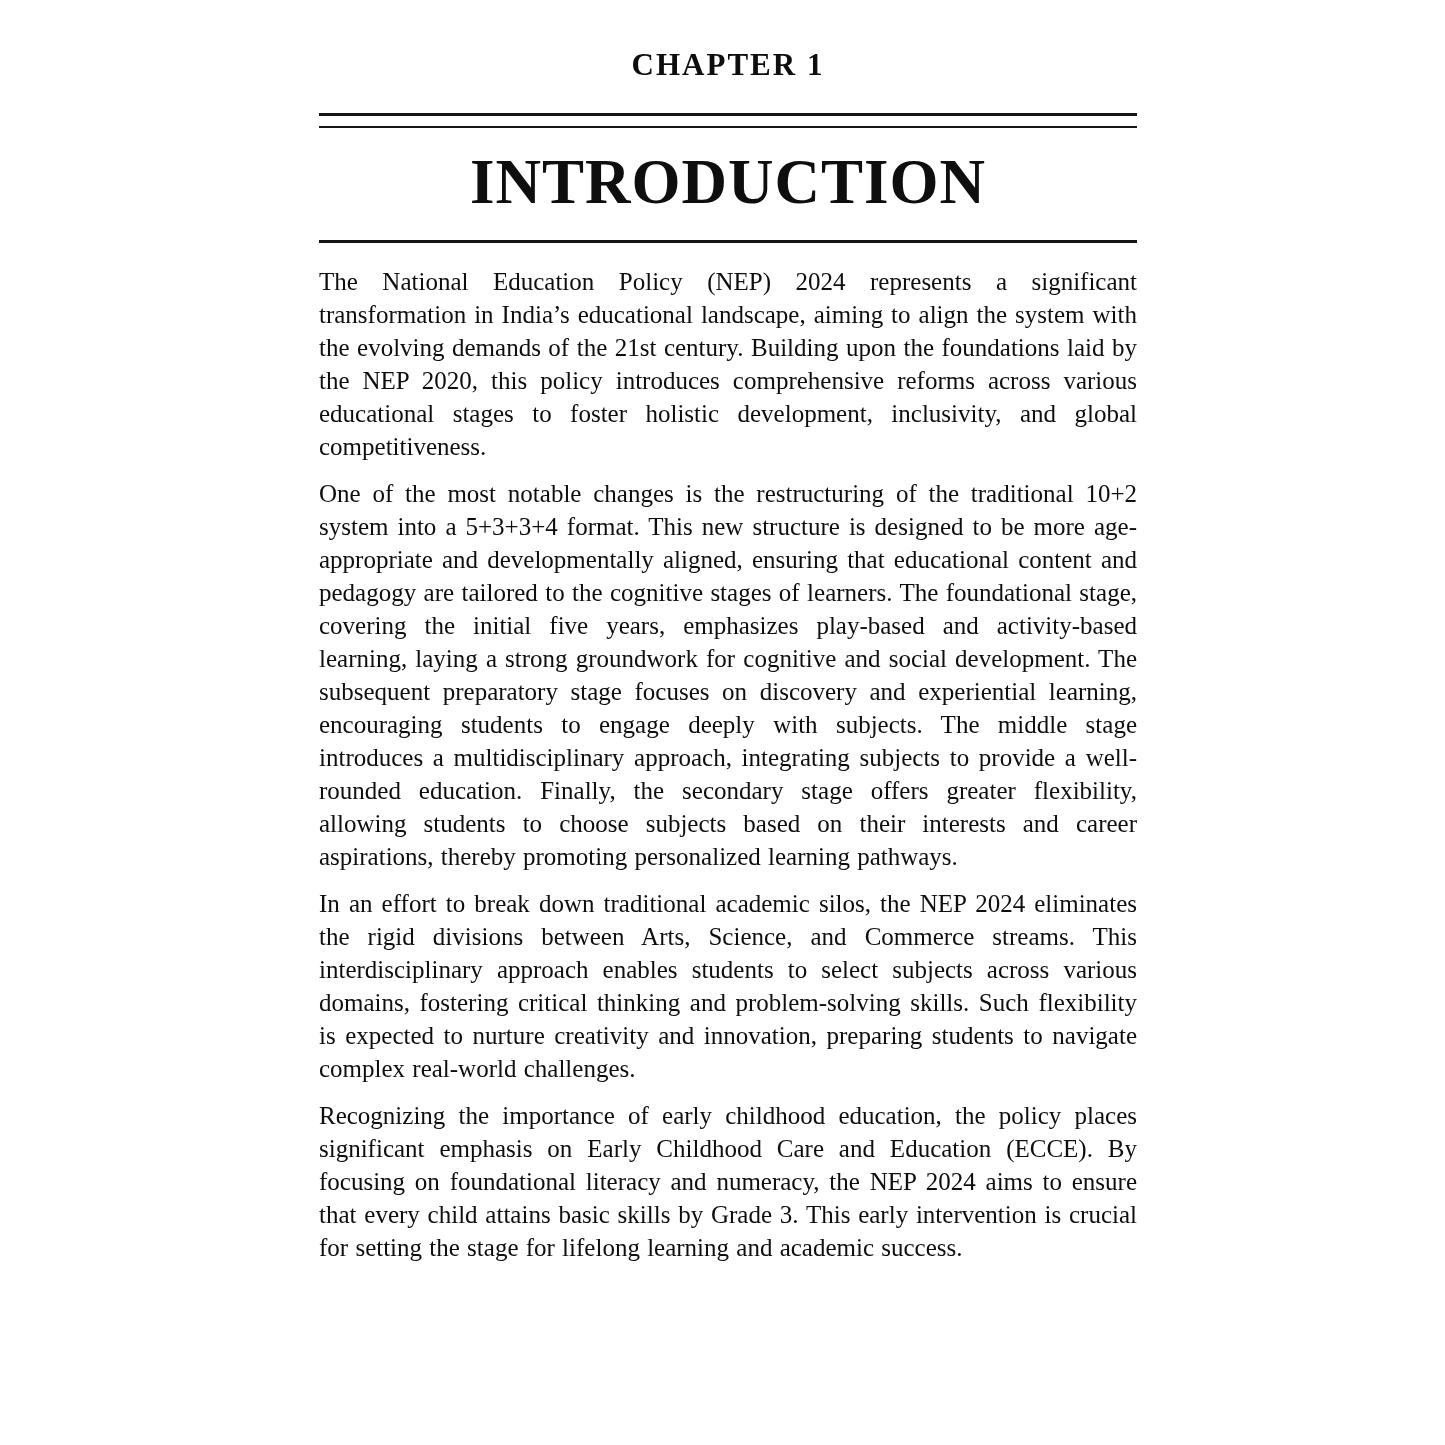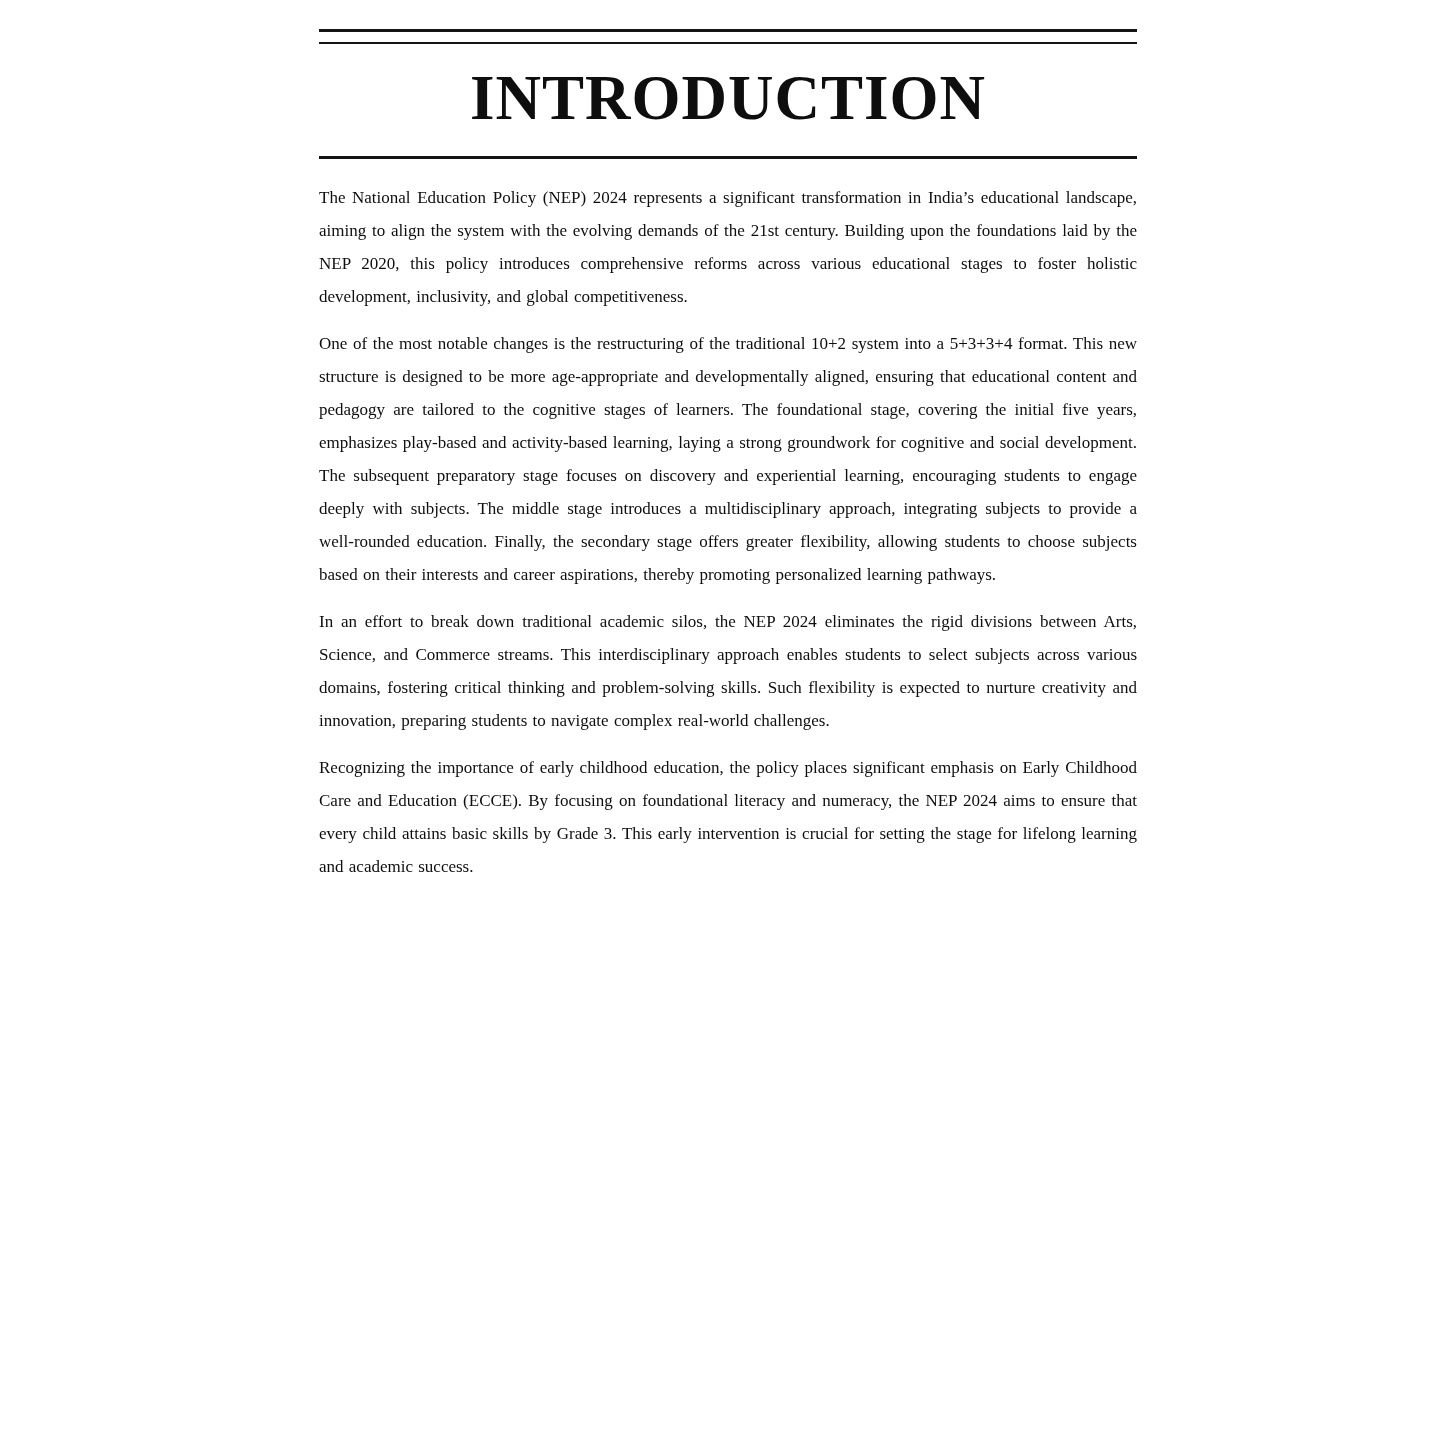--- a/index.html
+++ b/index.html
@@ -46,37 +46,38 @@
     letter-spacing: 1px;
     font-family: "Liberation Serif", serif;
   }
   .single-rule {
     margin-top: 30px;
     height: 0;
     border-top: 3px solid #141414;
   }
   .body-paragraph {
     margin: 14px 0 0 0;
-    font-size: 17px;
+    font-size: 25px;
     line-height: 33px;
     text-align: justify;
     text-justify: inter-word;
     word-spacing: 1px;
     color: #0e0e0e;
   }
   .body-paragraph.first {
     margin-top: 22px;
   }
 </style>
 </head>
 <body>
 
 <div class="page">
   <div class="content">
 
+    <h2 class="chapter-label">CHAPTER 1</h2>
 
     <div class="double-rule"></div>
 
     <h1 class="chapter-title">INTRODUCTION</h1>
 
     <div class="single-rule"></div>
 
     <p class="body-paragraph first">The National Education Policy (NEP) 2024 represents a significant transformation in India’s educational landscape, aiming to align the system with the evolving demands of the 21st century. Building upon the foundations laid by the NEP 2020, this policy introduces comprehensive reforms across various educational stages to foster holistic development, inclusivity, and global competitiveness.</p>
 
     <p class="body-paragraph">One of the most notable changes is the restructuring of the traditional 10+2 system into a 5+3+3+4 format. This new structure is designed to be more age-appropriate and developmentally aligned, ensuring that educational content and pedagogy are tailored to the cognitive stages of learners. The foundational stage, covering the initial five years, emphasizes play-based and activity-based learning, laying a strong groundwork for cognitive and social development. The subsequent preparatory stage focuses on discovery and experiential learning, encouraging students to engage deeply with subjects. The middle stage introduces a multidisciplinary approach, integrating subjects to provide a well-rounded education. Finally, the secondary stage offers greater flexibility, allowing students to choose subjects based on their interests and career aspirations, thereby promoting personalized learning pathways.</p>

